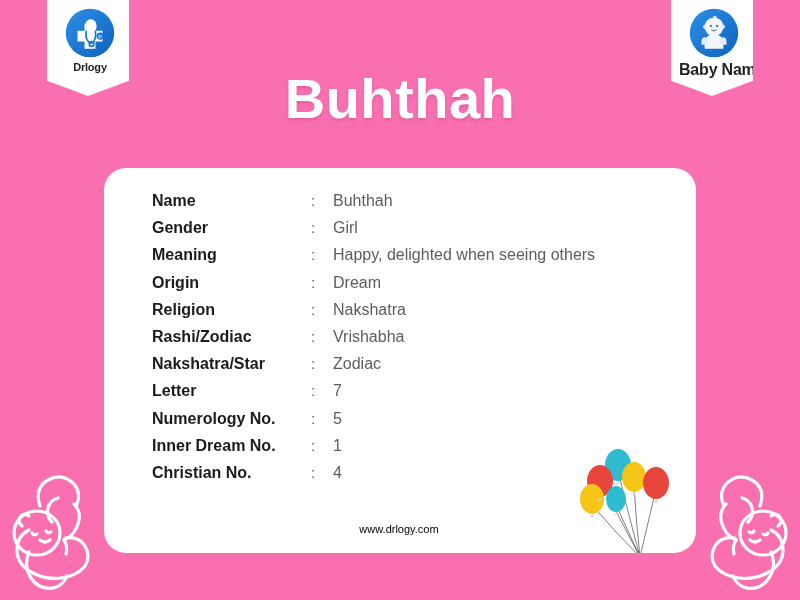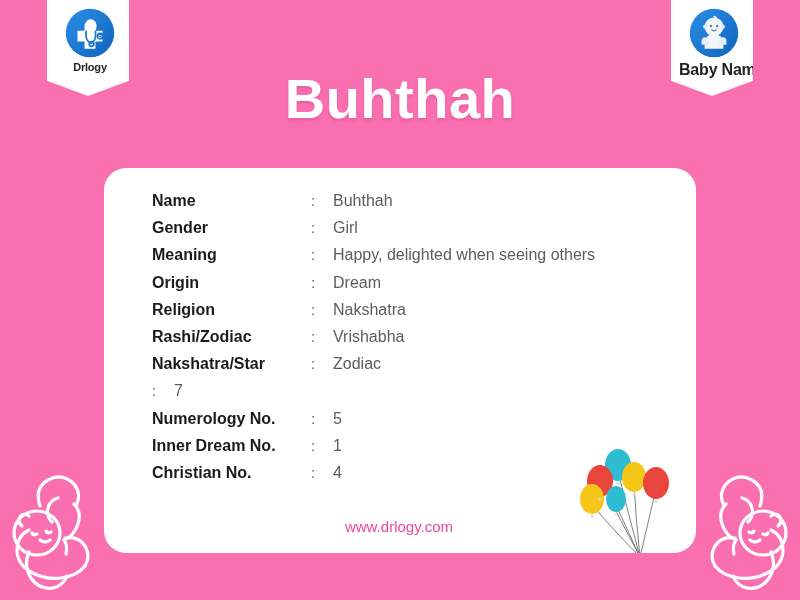--- a/index.html
+++ b/index.html
@@ -85,22 +85,22 @@
   }
   .info-value{
     font-size:16px;
     color:#5c5c5c;
     white-space:nowrap;
   }
   .site-url{
     position:absolute;
     left:0; bottom:18px; width:590px;
     text-align:center;
-    font-size:15px;
-    color:#ec4899;
+    font-size:11px;
+    color:#000000;
   }
 
   
   .balloons{
     position:absolute;
     right:10px; bottom:-8px;
     width:108px; height:120px;
     pointer-events:none;
   }
 
@@ -201,20 +201,21 @@
       <div class="info-value">Vrishabha</div>
     </div>
 
     <div class="info-row">
       <div class="info-label">Nakshatra/Star</div>
       <div class="info-sep">:</div>
       <div class="info-value">Zodiac</div>
     </div>
 
     <div class="info-row">
+      <div class="info-label">Letter</div>
       <div class="info-sep">:</div>
       <div class="info-value">7</div>
     </div>
 
     <div class="info-row">
       <div class="info-label">Numerology No.</div>
       <div class="info-sep">:</div>
       <div class="info-value">5</div>
     </div>
 

